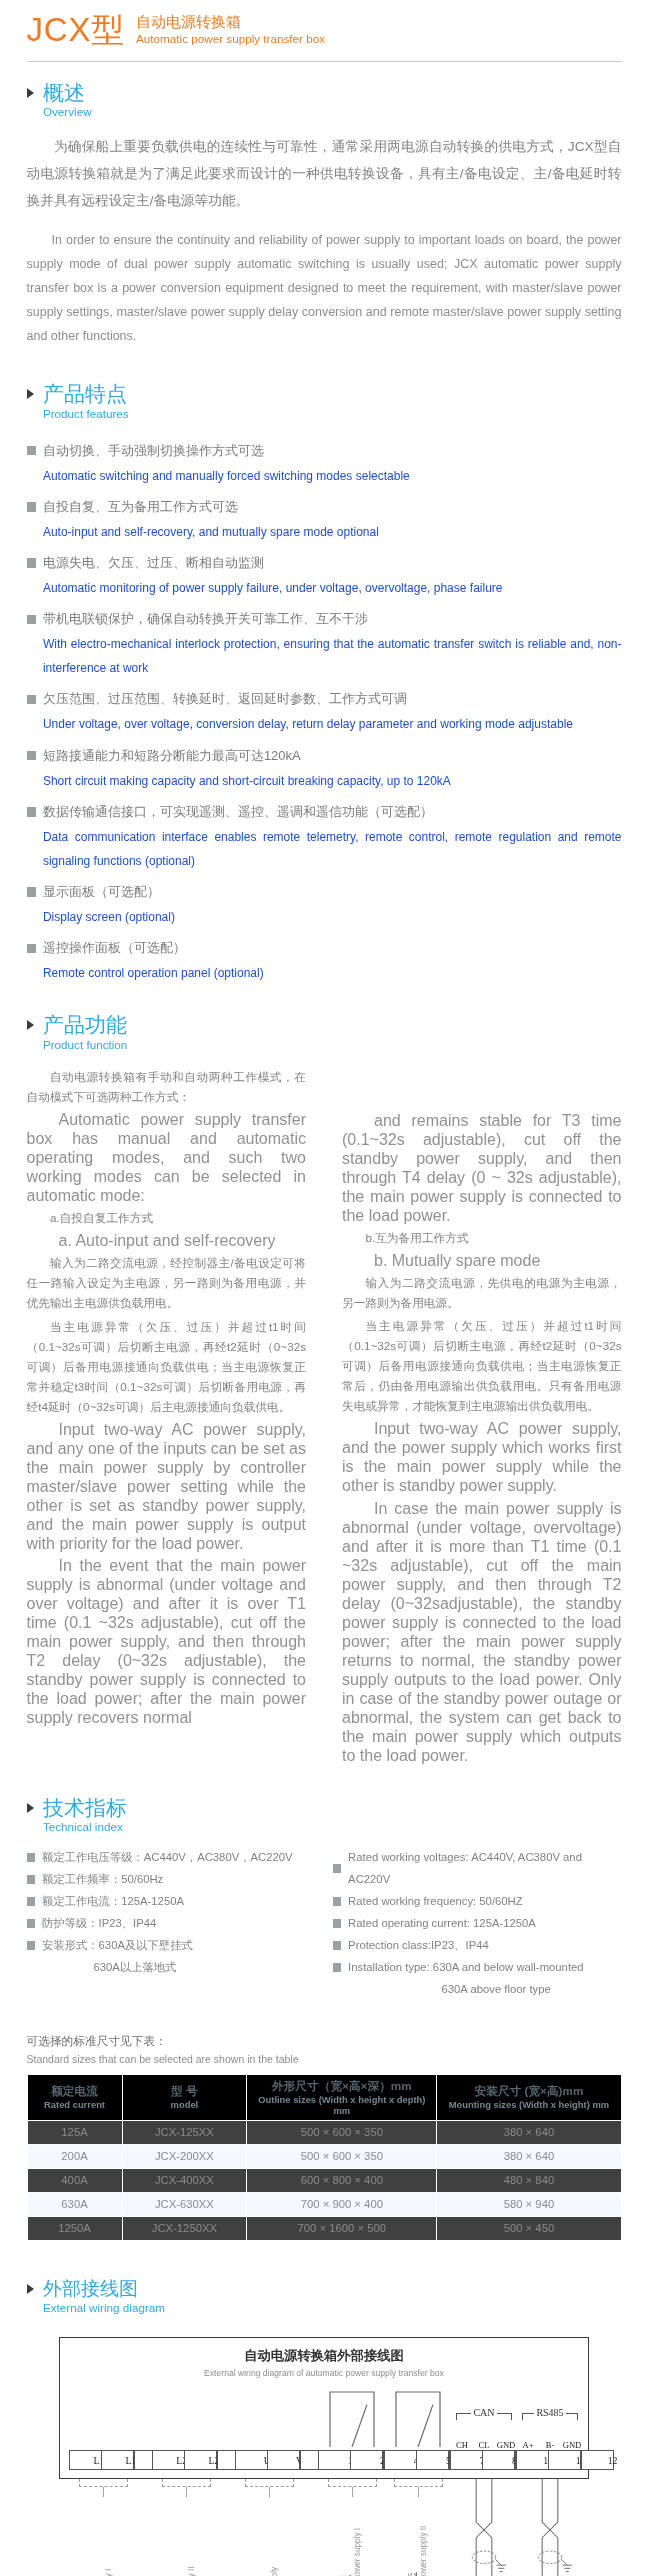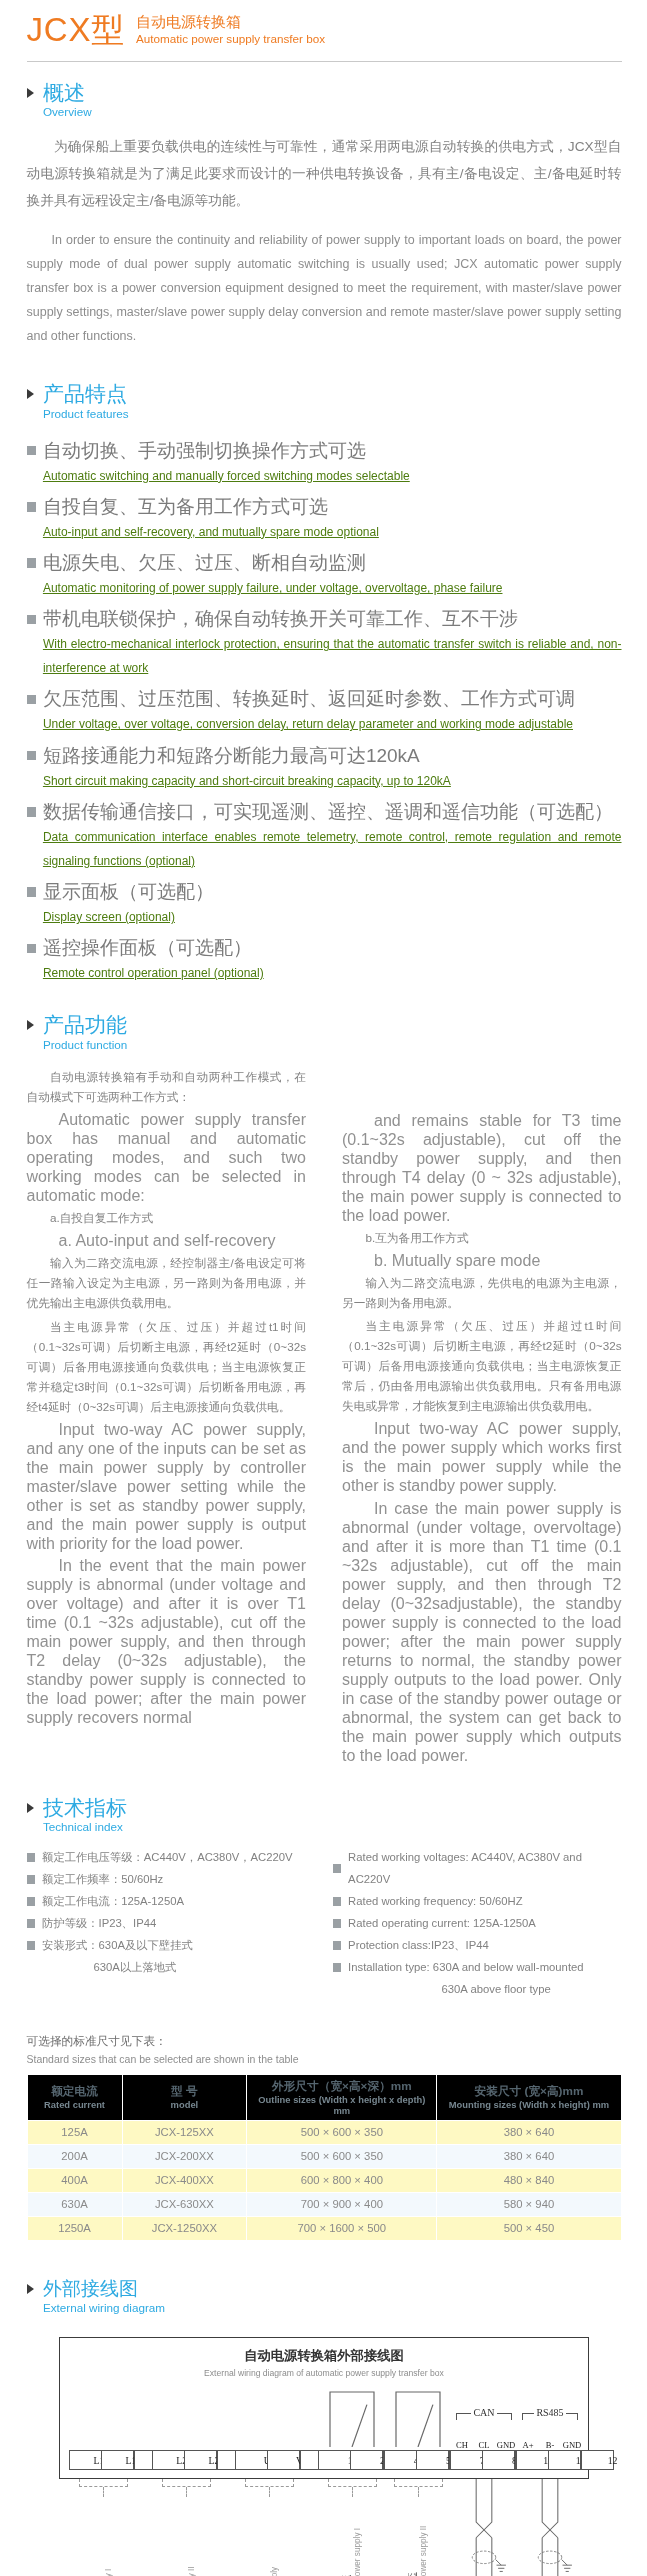--- a/index.html
+++ b/index.html
@@ -20,23 +20,23 @@
   .sechead .zh{font-size:21px;color:#2eaae2;line-height:23.4px;}
   .sechead .en{font-size:11.7px;color:#2eaae2;line-height:16.4px;}
 
   
   .para-zh{font-size:13.7px;color:#828282;line-height:27px;text-indent:2em;margin:12.5px 0 0 0;text-align:justify;}
   .para-en{font-size:12.5px;color:#8d8d8d;line-height:24px;text-indent:2em;margin:14px 0 0 0;text-align:justify;}
 
   
   .feat{margin-top:15.6px;}
   .fitem{margin-top:6.2px;}
-  .fzh{font-size:19px;color:#7b7b7b;line-height:26px;display:flex;align-items:baseline;}
+  .fzh{font-size:13px;color:#7b7b7b;line-height:26px;display:flex;align-items:baseline;}
   .sqr{width:9.4px;height:9.4px;background:#9aa0a4;display:inline-block;margin-right:7px;flex:0 0 auto;align-self:center;}
-  .fen{font-size:12px;color:#4d7c0f;line-height:24px;margin-left:16.4px;text-align:justify;text-decoration:underline;}
+  .fen{font-size:12px;color:#1d4ed8;line-height:24px;margin-left:16.4px;text-align:justify;}
 
   
   .cols{display:flex;gap:36px;margin-top:11px;}
   .col{width:286px;}
   .p-zh{font-size:11.7px;color:#838383;line-height:20px;text-indent:2em;margin:3.1px 0;text-align:justify;}
   .p-en{font-size:16px;color:#919191;line-height:19px;text-indent:2em;margin:3.1px 0;text-align:justify;}
 
   
   .titem{font-size:11.3px;color:#828282;line-height:22px;display:flex;align-items:baseline;}
   .titem .sqr{width:8.6px;height:8.6px;}
@@ -46,21 +46,21 @@
 
   
   .note-zh{font-size:11.7px;color:#6d6d6d;margin-top:34px;}
   .note-en{font-size:10.5px;color:#8d8d8d;margin-top:3.1px;}
   table.sz{border-collapse:collapse;width:100%;margin-top:9.4px;}
   table.sz th{background:#000000;padding:3.9px 1.6px;font-weight:bold;}
   table.sz th .czh{font-size:11.7px;color:#55656f;}
   table.sz th .cen{font-size:9.4px;color:#76868f;}
   table.sz td{text-align:center;font-size:11.3px;color:#8a8a8a;padding:5.5px 1.6px;}
   table.sz th,table.sz td{border:1.6px solid #fff;}
-  table.sz tr.odd td{background:#fef9c3;}
+  table.sz tr.odd td{background:#404040;}
   table.sz tr.even td{background:#f3f9fd;}
 
   
   .diagram{width:530px;margin:20px auto 0 auto;}
   .wbox{border:1.6px solid #3c3c3c;padding:9.4px 4.7px 7.8px 4.7px;}
   .wtitle{text-align:center;font-family:"Liberation Serif",serif;font-weight:bold;font-size:13.3px;color:#333;}
   .wsub{text-align:center;font-size:8.6px;color:#8d8d8d;margin-top:3.1px;}
   .slotrow{display:flex;width:508px;margin:0 auto;}
   .slot{width:66px;flex:0 0 auto;}
   .g1,.s1{margin-left:17px;}

